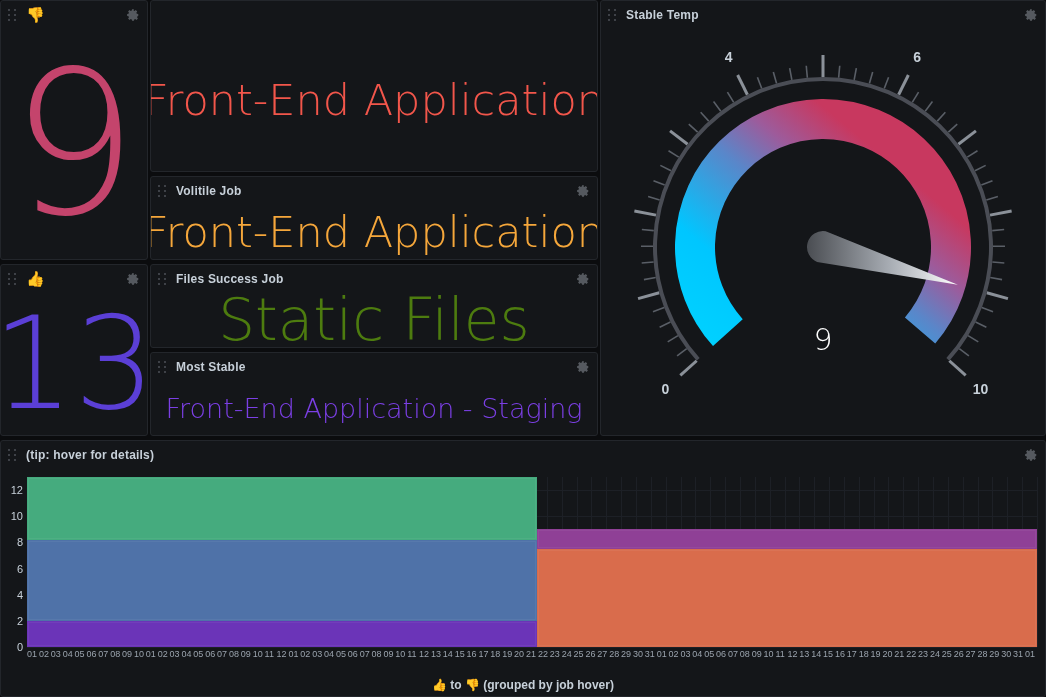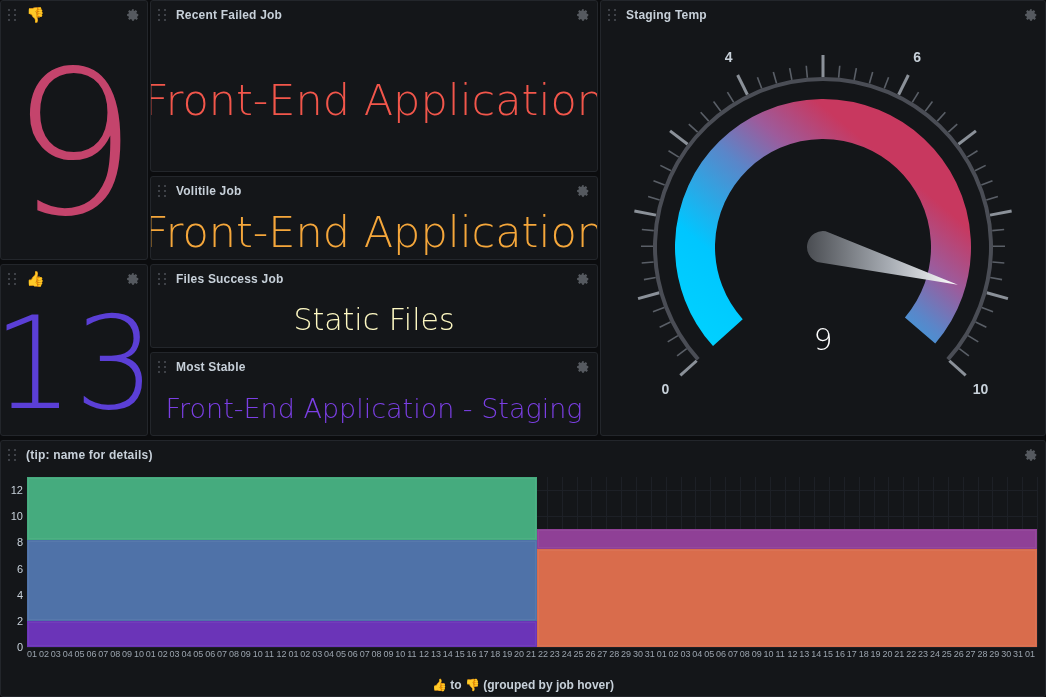--- a/index.html
+++ b/index.html
@@ -140,37 +140,20 @@
             <path fill="#8b9199" d="M14 9.1V6.9l-1.7-.3a4.6 4.6 0 0 0-.5-1.2l1-1.4-1.6-1.6-1.4 1a4.6 4.6 0 0 0-1.2-.5L9.1 1.3H6.9l-.3 1.6c-.4.1-.8.3-1.2.5l-1.4-1-1.6 1.6 1 1.4c-.2.4-.4.8-.5 1.2L1.3 6.9v2.2l1.6.3c.1.4.3.8.5 1.2l-1 1.4 1.6 1.6 1.4-1c.4.2.8.4 1.2.5l.3 1.6h2.2l.3-1.6c.4-.1.8-.3 1.2-.5l1.4 1 1.6-1.6-1-1.4c.2-.4.4-.8.5-1.2L14 9.1z"></path>
           </svg>
       </span>
     </div>
     <div class="pbody">
       <div class="bignum" style="font-size:128px;color:#5b3fd6;">13</div>
     </div>
   </div>
 
   <div class="panel" style="left:150px;top:0;width:448px;height:172px;">
-    <div class="phead">
-      <span class="drag-dots">
-          <i></i>
-          <i></i>
-          <i></i>
-          <i></i>
-          <i></i>
-          <i></i>
-        </span>
-      <span class="ptitle">Recent Failed Job</span>
-      <span class="gear">
-        <svg viewBox="0 0 16 16" width="14" height="14">
-            <path fill="#8b9199" d="M8 5.2a2.8 2.8 0 1 0 0 5.6 2.8 2.8 0 0 0 0-5.6zm0 4.2a1.4 1.4 0 1 1 0-2.8 1.4 1.4 0 0 1 0 2.8z"></path>
-            <path fill="#8b9199" d="M14 9.1V6.9l-1.7-.3a4.6 4.6 0 0 0-.5-1.2l1-1.4-1.6-1.6-1.4 1a4.6 4.6 0 0 0-1.2-.5L9.1 1.3H6.9l-.3 1.6c-.4.1-.8.3-1.2.5l-1.4-1-1.6 1.6 1 1.4c-.2.4-.4.8-.5 1.2L1.3 6.9v2.2l1.6.3c.1.4.3.8.5 1.2l-1 1.4 1.6 1.6 1.4-1c.4.2.8.4 1.2.5l.3 1.6h2.2l.3-1.6c.4-.1.8-.3 1.2-.5l1.4 1 1.6-1.6-1-1.4c.2-.4.4-.8.5-1.2L14 9.1z"></path>
-          </svg>
-      </span>
-    </div>
     <div class="pbody">
       <div class="statText" style="font-size:43px;color:#f2564b;">Front-End Application</div>
     </div>
   </div>
 
   <div class="panel" style="left:150px;top:176px;width:448px;height:84px;">
     <div class="phead">
       <span class="drag-dots">
           <i></i>
           <i></i>
@@ -204,21 +187,21 @@
         </span>
       <span class="ptitle">Files Success Job</span>
       <span class="gear">
         <svg viewBox="0 0 16 16" width="14" height="14">
             <path fill="#8b9199" d="M8 5.2a2.8 2.8 0 1 0 0 5.6 2.8 2.8 0 0 0 0-5.6zm0 4.2a1.4 1.4 0 1 1 0-2.8 1.4 1.4 0 0 1 0 2.8z"></path>
             <path fill="#8b9199" d="M14 9.1V6.9l-1.7-.3a4.6 4.6 0 0 0-.5-1.2l1-1.4-1.6-1.6-1.4 1a4.6 4.6 0 0 0-1.2-.5L9.1 1.3H6.9l-.3 1.6c-.4.1-.8.3-1.2.5l-1.4-1-1.6 1.6 1 1.4c-.2.4-.4.8-.5 1.2L1.3 6.9v2.2l1.6.3c.1.4.3.8.5 1.2l-1 1.4 1.6 1.6 1.4-1c.4.2.8.4 1.2.5l.3 1.6h2.2l.3-1.6c.4-.1.8-.3 1.2-.5l1.4 1 1.6-1.6-1-1.4c.2-.4.4-.8.5-1.2L14 9.1z"></path>
           </svg>
       </span>
     </div>
     <div class="pbody">
-      <div class="statText" style="font-size:30px;color:#fef9c3;">Static Files</div>
+      <div class="statText" style="font-size:58px;color:#4d7c0f;">Static Files</div>
     </div>
   </div>
 
   <div class="panel" style="left:150px;top:352px;width:448px;height:84px;">
     <div class="phead">
       <span class="drag-dots">
           <i></i>
           <i></i>
           <i></i>
           <i></i>
@@ -241,21 +224,21 @@
   <div class="panel" style="left:600px;top:0;width:446px;height:436px;">
     <div class="phead">
       <span class="drag-dots">
           <i></i>
           <i></i>
           <i></i>
           <i></i>
           <i></i>
           <i></i>
         </span>
-      <span class="ptitle">Staging Temp</span>
+      <span class="ptitle">Stable Temp</span>
       <span class="gear">
         <svg viewBox="0 0 16 16" width="14" height="14">
             <path fill="#8b9199" d="M8 5.2a2.8 2.8 0 1 0 0 5.6 2.8 2.8 0 0 0 0-5.6zm0 4.2a1.4 1.4 0 1 1 0-2.8 1.4 1.4 0 0 1 0 2.8z"></path>
             <path fill="#8b9199" d="M14 9.1V6.9l-1.7-.3a4.6 4.6 0 0 0-.5-1.2l1-1.4-1.6-1.6-1.4 1a4.6 4.6 0 0 0-1.2-.5L9.1 1.3H6.9l-.3 1.6c-.4.1-.8.3-1.2.5l-1.4-1-1.6 1.6 1 1.4c-.2.4-.4.8-.5 1.2L1.3 6.9v2.2l1.6.3c.1.4.3.8.5 1.2l-1 1.4 1.6 1.6 1.4-1c.4.2.8.4 1.2.5l.3 1.6h2.2l.3-1.6c.4-.1.8-.3 1.2-.5l1.4 1 1.6-1.6-1-1.4c.2-.4.4-.8.5-1.2L14 9.1z"></path>
           </svg>
       </span>
     </div>
     <div class="pbody">
       <div class="gaugeWrap">
         <svg id="gaugeSvg" width="400" height="400" viewBox="0 0 400 400">
@@ -347,21 +330,21 @@
   <div class="panel" style="left:0;top:440px;width:1046px;height:257px;">
     <div class="phead">
       <span class="drag-dots">
           <i></i>
           <i></i>
           <i></i>
           <i></i>
           <i></i>
           <i></i>
         </span>
-      <span class="ptitle">(tip: name for details)</span>
+      <span class="ptitle">(tip: hover for details)</span>
       <span class="gear">
         <svg viewBox="0 0 16 16" width="14" height="14">
             <path fill="#8b9199" d="M8 5.2a2.8 2.8 0 1 0 0 5.6 2.8 2.8 0 0 0 0-5.6zm0 4.2a1.4 1.4 0 1 1 0-2.8 1.4 1.4 0 0 1 0 2.8z"></path>
             <path fill="#8b9199" d="M14 9.1V6.9l-1.7-.3a4.6 4.6 0 0 0-.5-1.2l1-1.4-1.6-1.6-1.4 1a4.6 4.6 0 0 0-1.2-.5L9.1 1.3H6.9l-.3 1.6c-.4.1-.8.3-1.2.5l-1.4-1-1.6 1.6 1 1.4c-.2.4-.4.8-.5 1.2L1.3 6.9v2.2l1.6.3c.1.4.3.8.5 1.2l-1 1.4 1.6 1.6 1.4-1c.4.2.8.4 1.2.5l.3 1.6h2.2l.3-1.6c.4-.1.8-.3 1.2-.5l1.4 1 1.6-1.6-1-1.4c.2-.4.4-.8.5-1.2L14 9.1z"></path>
           </svg>
       </span>
     </div>
     <div class="graphArea">
       <div class="yaxis" id="yaxis">
           <div class="ytick" style="top: 13.0769px;">12</div>

